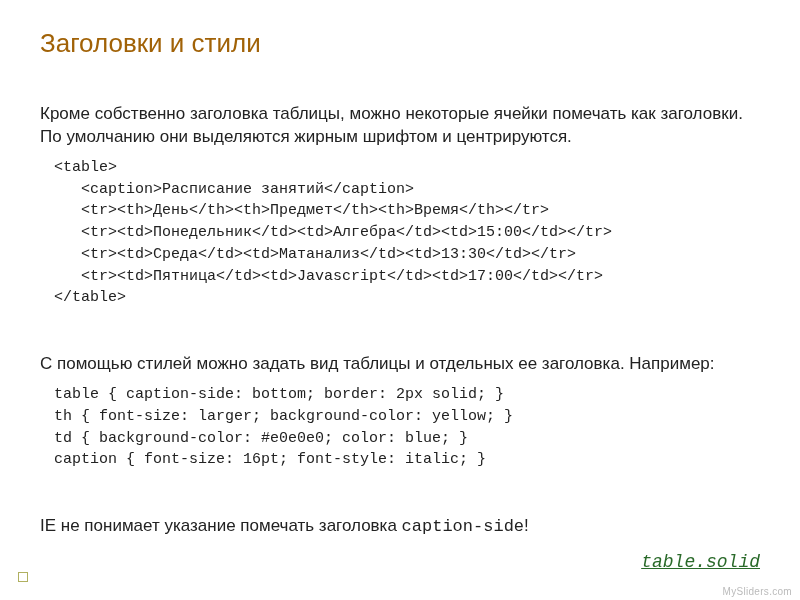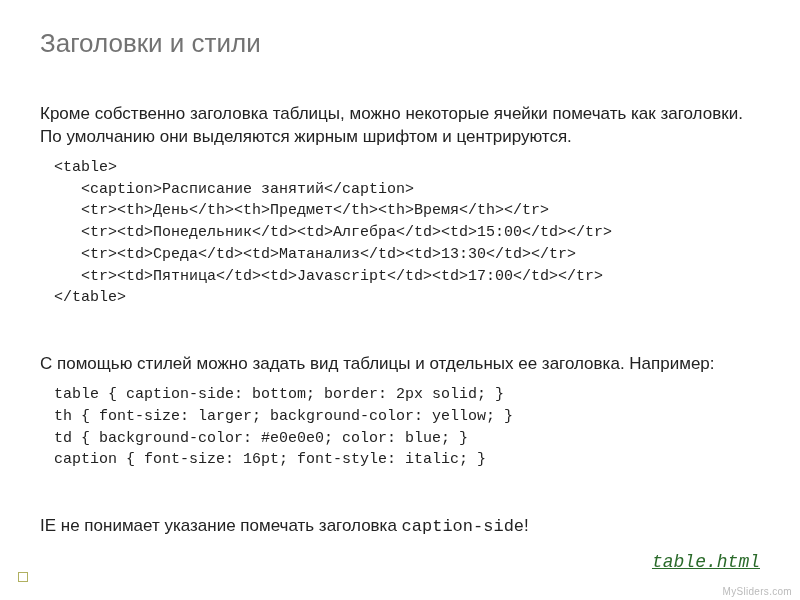--- a/index.html
+++ b/index.html
@@ -10,21 +10,21 @@
     color: #222;
     width: 800px;
     height: 600px;
     box-sizing: border-box;
     background: #fff;
     position: relative;
   }
   h1 {
     font-size: 26px;
     font-weight: normal;
-    color: #737373;
+    color: #a16207;
     margin: 0 0 16px 0;
   }
   .para {
     line-height: 1.35;
     margin-bottom: 8px;
     margin-top: 44px;
   }
   .code {
     font-family: "Courier New", Courier, monospace;
     font-size: 15px;
@@ -86,17 +86,17 @@
 <div class="code">table { caption-side: bottom; border: 2px solid; }
 th { font-size: larger; background-color: yellow; }
 td { background-color: #e0e0e0; color: blue; }
 caption { font-size: 16pt; font-style: italic; }</div>
 
 <div class="para">
   <span>IE не понимает указание помечать заголовка </span><span class="inline-code">caption-side</span><span>!</span>
 </div>
 
 <div class="link-row">
-  <a class="example-link" href="#">table.html</a>
+  <a class="example-link" href="#">table.solid</a>
 </div>
 
 <div class="bullet"></div>
 <div class="watermark">MySliders.com</div>
 
 </body></html>

